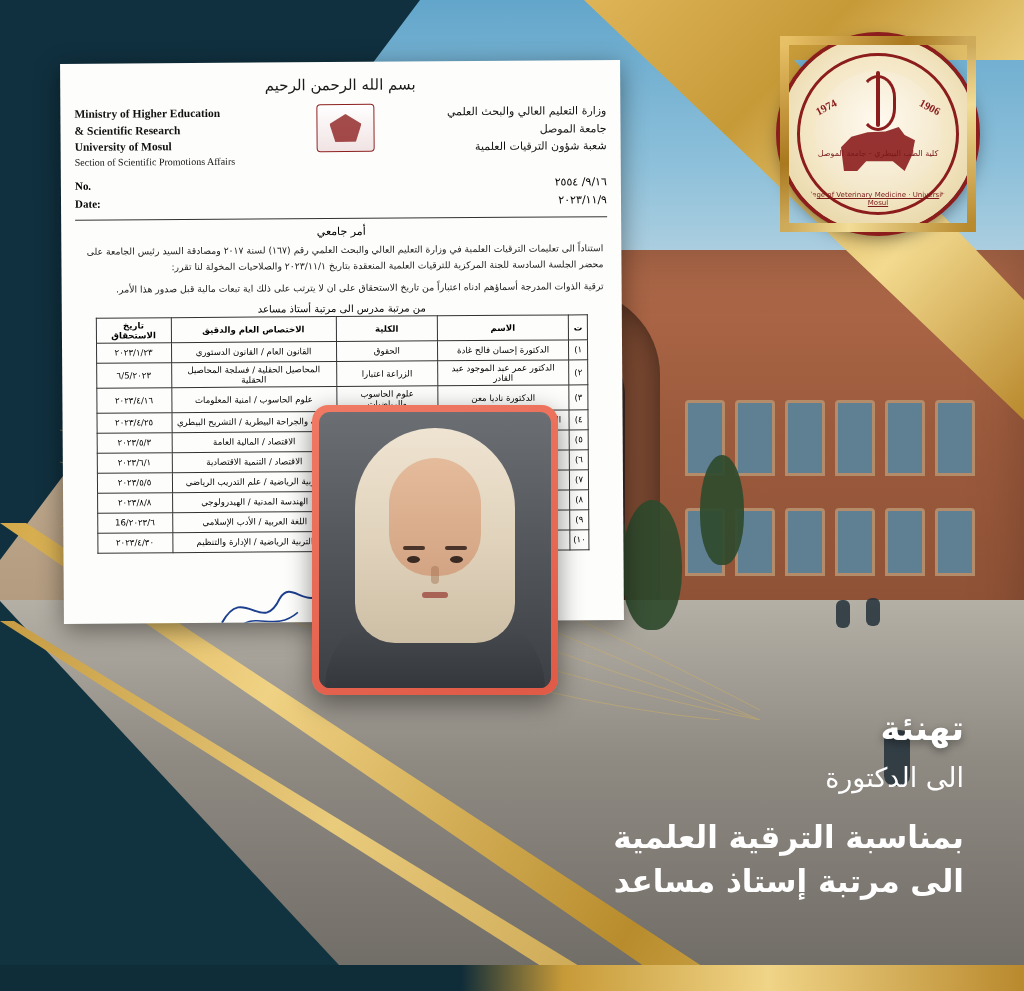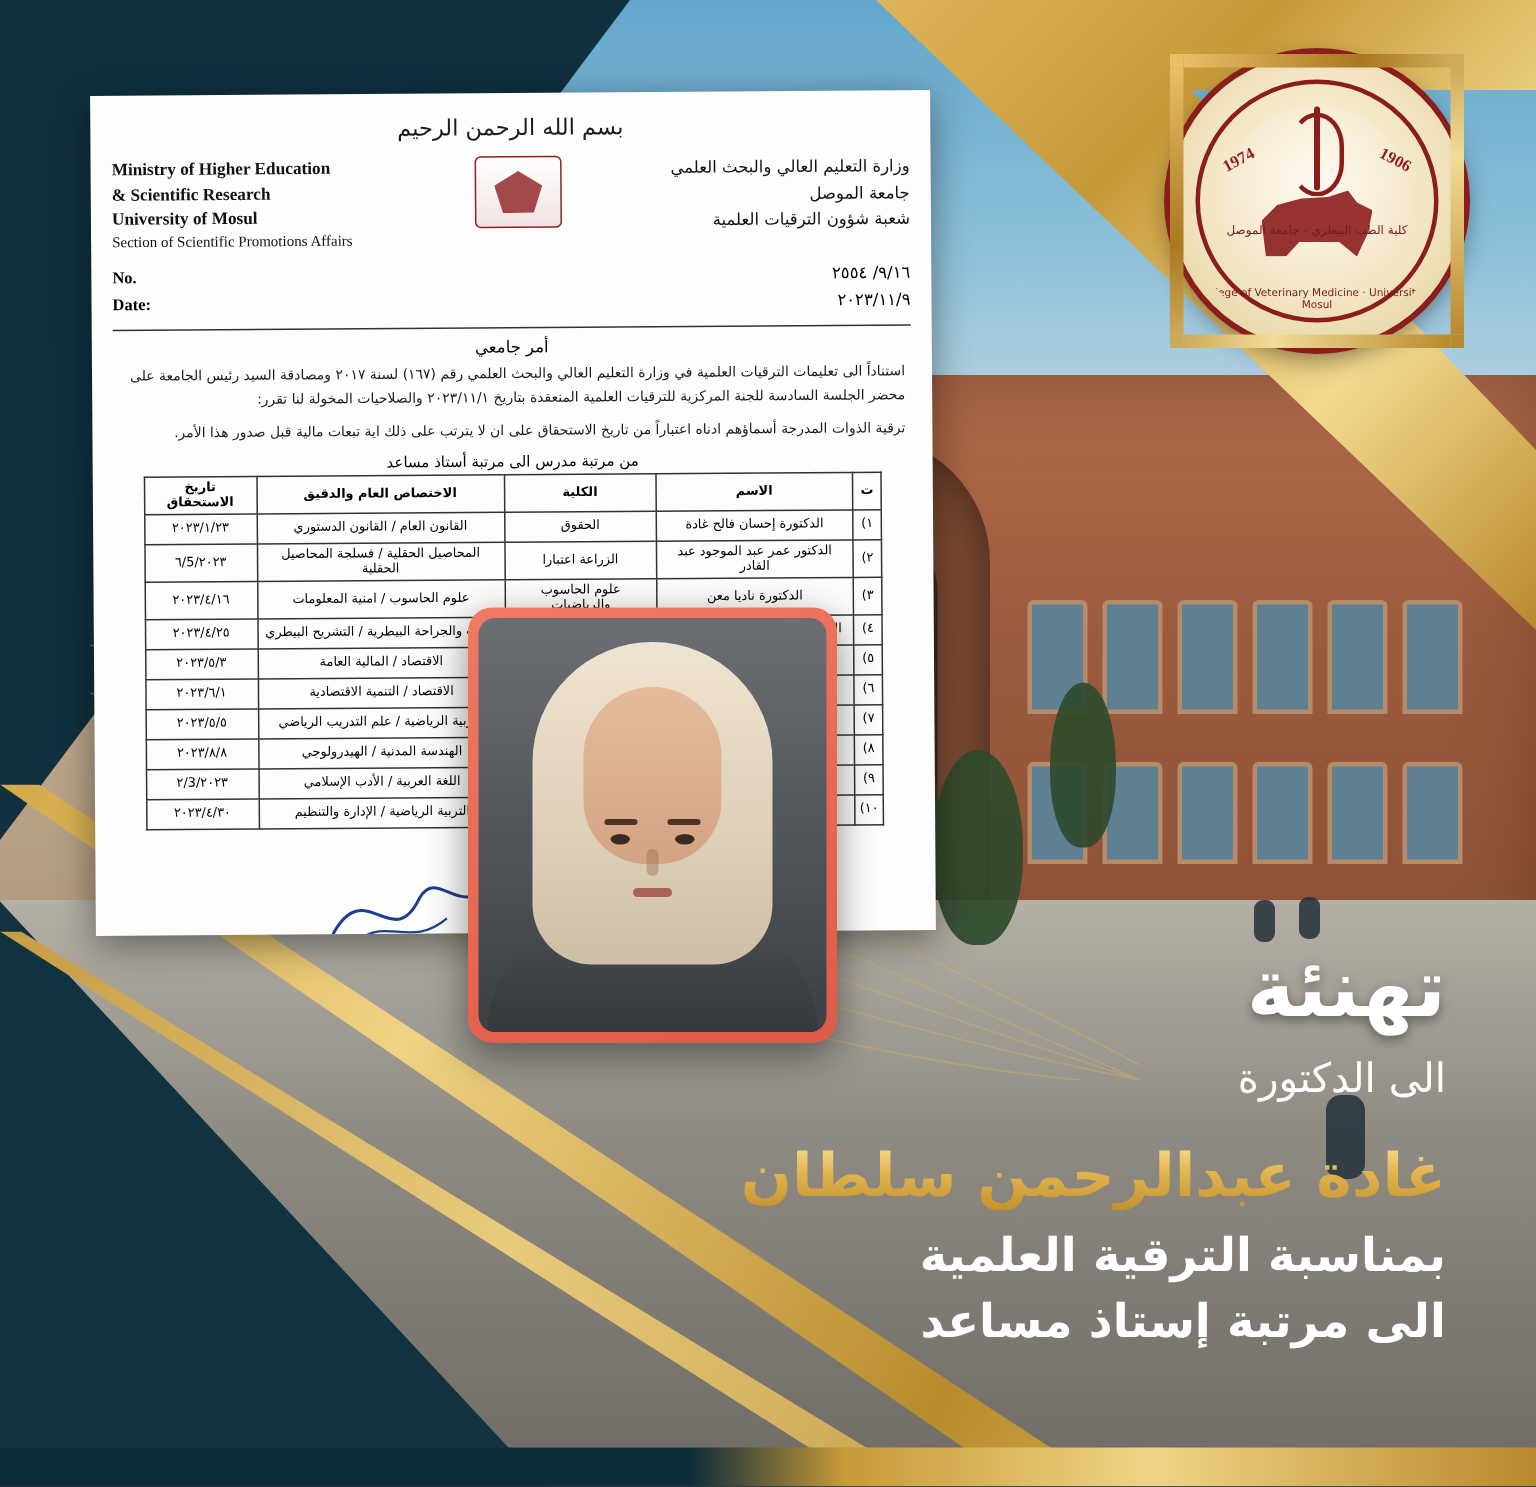--- a/index.html
+++ b/index.html
@@ -89,21 +89,21 @@
   .seal-year{position:absolute;font-size:11px;font-weight:bold;color:#8b1d1d;font-family:"Liberation Serif",serif;}
   .seal-year.l{left:26px;top:56px;transform:rotate(-28deg);}
   .seal-year.r{right:26px;top:56px;transform:rotate(28deg);}
   .seal-rod{position:absolute;left:50%;top:26px;transform:translateX(-50%);width:4px;height:56px;
     background:#8b1d1d;border-radius:2px;}
   .seal-snake{position:absolute;left:50%;top:30px;transform:translateX(-50%);width:30px;height:50px;
     border:3px solid #8b1d1d;border-radius:50%/40%;border-left-color:transparent;}
   .seal-bull{position:absolute;left:50%;top:82px;transform:translateX(-50%);width:74px;height:44px;
     background:#8b1d1d;clip-path:polygon(4% 100%,0 46%,14% 22%,36% 12%,60% 10%,78% 0,86% 18%,100% 30%,96% 64%,86% 100%,70% 78%,34% 78%,22% 100%);
     opacity:.9;}
-  .seal-text{position:absolute;left:0;right:0;bottom:16px;text-align:center;font-size:7px;color:#7a1a1a;}
+  .seal-text{position:absolute;left:0;right:0;bottom:16px;text-align:center;font-size:7px;color:#7a1a1a;text-decoration:underline;}
   .seal-text-ar{position:absolute;left:0;right:0;top:104px;text-align:center;font-size:8px;color:#7a1a1a;direction:rtl;}
 
   
   .portrait-frame{position:absolute;left:312px;top:405px;width:246px;height:290px;border-radius:16px;
     background:linear-gradient(160deg,#f07a64,#e05a46);padding:7px;box-sizing:border-box;
     box-shadow:0 8px 26px rgba(0,0,0,.45);}
   .portrait{width:100%;height:100%;border-radius:11px;overflow:hidden;position:relative;
     background:linear-gradient(180deg,#6b6f74 0%,#55585d 45%,#3c3f44 100%);}
   .p-hijab{position:absolute;left:50%;top:16px;transform:translateX(-50%);width:160px;height:215px;
     background:linear-gradient(180deg,#efe4d2 0%,#ded0b8 60%,#cdbfa6 100%);
@@ -114,21 +114,21 @@
   .p-eye{position:absolute;width:13px;height:7px;background:#3a2a22;border-radius:50%;top:98px;}
   .p-nose{position:absolute;left:50%;top:108px;transform:translateX(-50%);width:8px;height:18px;
     background:rgba(160,110,80,.45);border-radius:4px;}
   .p-mouth{position:absolute;left:50%;top:134px;transform:translateX(-50%);width:26px;height:6px;
     background:#a86256;border-radius:4px;}
   .p-shoulder{position:absolute;left:50%;bottom:0;transform:translateX(-50%);width:220px;height:78px;
     background:linear-gradient(180deg,#4b4e53,#34373b);border-radius:110px 110px 0 0;}
 
   
   .greet{position:absolute;right:60px;bottom:92px;width:620px;text-align:right;direction:rtl;}
-  .g1{font-size:54px;font-weight:bold;color:#ffffff;letter-spacing:2px;margin-bottom:14px;
+  .g1{font-size:34px;font-weight:bold;color:#ffffff;letter-spacing:2px;margin-bottom:14px;
       text-shadow:0 3px 8px rgba(0,0,0,.4);}
   .g2{font-size:27px;color:#ffffff;margin-bottom:26px;}
   .g3{font-size:40px;font-weight:bold;margin-bottom:12px;
       background:linear-gradient(180deg,#f7df9a 0%,#e2b54f 45%,#c4912c 100%);
       -webkit-background-clip:text;background-clip:text;color:transparent;}
   .g4{font-size:31px;font-weight:bold;color:#ffffff;margin-bottom:8px;}
   .g5{font-size:31px;font-weight:bold;color:#ffffff;}
 </style>
 </head>
 <body>
@@ -279,21 +279,21 @@
           <td></td>
           <td>الهندسة</td>
           <td>الهندسة المدنية / الهيدرولوجي</td>
           <td>٢٠٢٣/٨/٨</td>
         </tr>
         <tr>
           <td>٩)</td>
           <td></td>
           <td>الآداب</td>
           <td>اللغة العربية / الأدب الإسلامي</td>
-          <td>٢٠٢٣/3/٢</td>
+          <td>٢٠٢٣/٦/16</td>
         </tr>
         <tr>
           <td>١٠)</td>
           <td></td>
           <td>التربية</td>
           <td>التربية الرياضية / الإدارة والتنظيم</td>
           <td>٢٠٢٣/٤/٣٠</td>
         </tr>
       </tbody>
     </table>
@@ -333,19 +333,18 @@
         <div class="p-eye" style="right:18px;"></div>
         <div class="p-nose"></div>
         <div class="p-mouth"></div>
       </div>
     </div>
   </div>
 
   <div class="greet">
     <div class="g1">تهنئة</div>
     <div class="g2">الى الدكتورة</div>
-    <div class="g3">غادة عبدالرحمن سلطان</div>
     <div class="g4">بمناسبة الترقية العلمية</div>
     <div class="g5">الى مرتبة إستاذ مساعد</div>
   </div>
 
   <div class="bottom-gold-band"></div>
 </div>
 
 </body></html>

